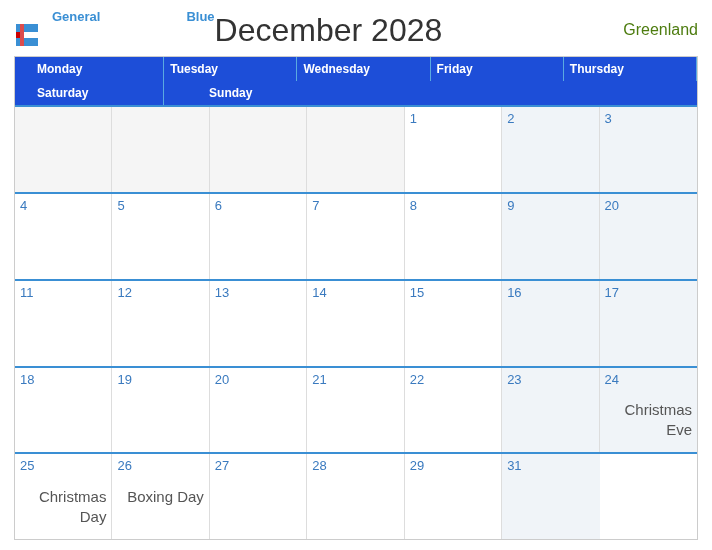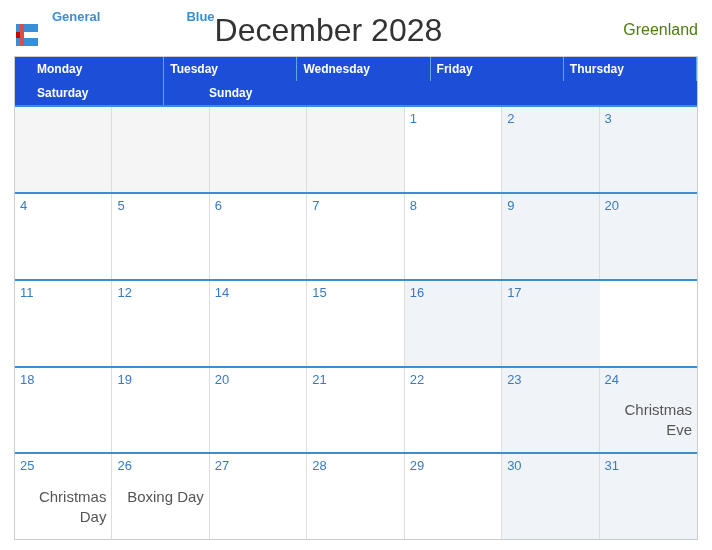--- a/index.html
+++ b/index.html
@@ -201,20 +201,23 @@
       </div>
 
       <div class="cal-week">
         <div class="cal-cell">
           <span class="day-num">11</span>
         </div>
         <div class="cal-cell">
           <span class="day-num">12</span>
         </div>
         <div class="cal-cell">
+          <span class="day-num">13</span>
+        </div>
+        <div class="cal-cell">
           <span class="day-num">14</span>
         </div>
         <div class="cal-cell">
           <span class="day-num">15</span>
         </div>
         <div class="cal-cell shaded">
           <span class="day-num">16</span>
         </div>
         <div class="cal-cell shaded">
           <span class="day-num">17</span>
@@ -256,23 +259,20 @@
           <span class="day-event">Boxing Day</span>
         </div>
         <div class="cal-cell">
           <span class="day-num">27</span>
         </div>
         <div class="cal-cell">
           <span class="day-num">28</span>
         </div>
         <div class="cal-cell">
           <span class="day-num">29</span>
-        </div>
-        <div class="cal-cell shaded">
-          <span class="day-num">30</span>
         </div>
         <div class="cal-cell shaded">
           <span class="day-num">31</span>
         </div>
       </div>
     </div>
   </div>
 </div>
 
 </body></html>

